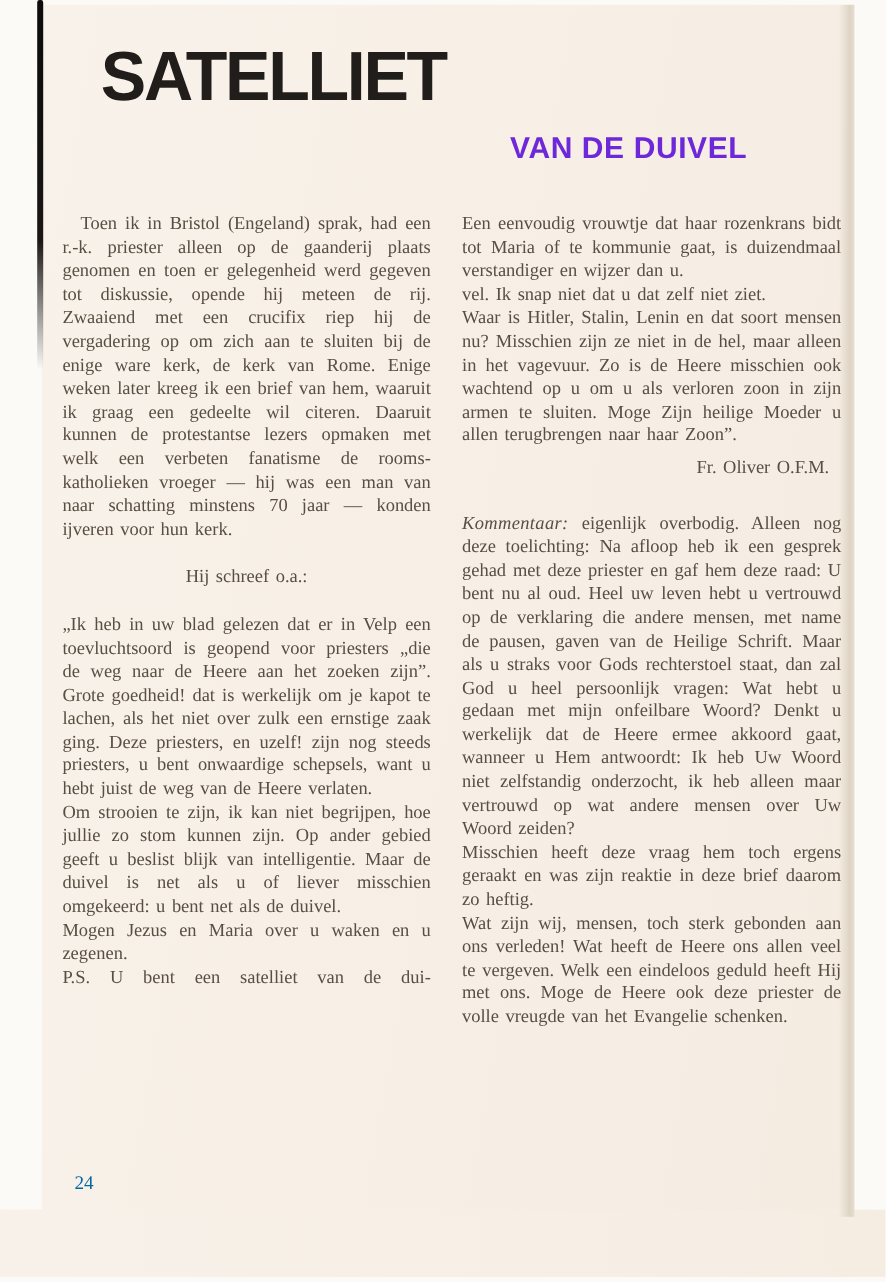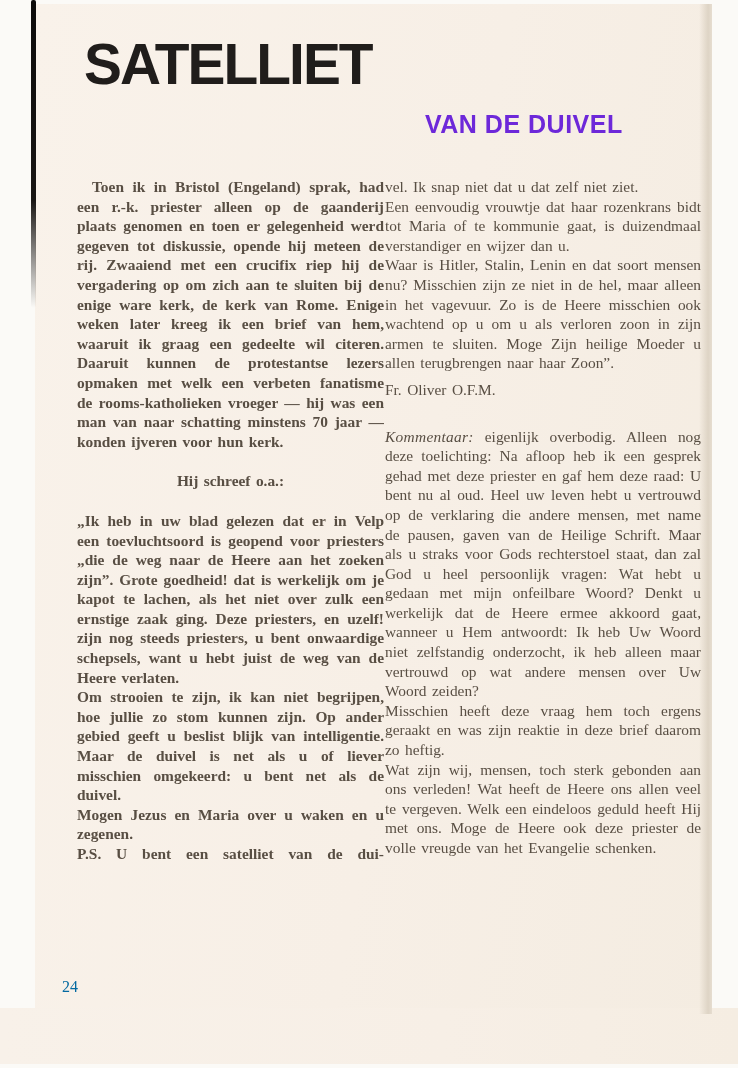--- a/index.html
+++ b/index.html
@@ -56,28 +56,28 @@
   }
   .col {
     position: absolute;
     top: 177px;
     font-size: 15.4px;
     line-height: 19.6px;
     color: #584e43;
     text-align: justify;
     word-spacing: 1.6px;
   }
-  .col-left  { left: 77px;  width: 307px; font-weight: bold; }
+  .col-left  { left: 52px;  width: 307px; }
   .col-right { left: 385px; width: 316px; }
   .col p { margin: 0; }
   p.indent { text-indent: 15px; }
   p.lead-in { margin: 20px 0 20px 0; text-align: center; }
   p.ps-line { text-align-last: justify; }
   .signature {
-    text-align: left;
+    text-align: right;
     padding-right: 10px;
     margin: 7px 0 27px 0 !important;
   }
   .kommentaar-label { font-style: italic; letter-spacing: 0.3px; }
   .page-number {
     position: absolute;
     left: 62px; top: 978px;
     font-size: 16px;
     color: #0369a1;
   }
@@ -98,22 +98,22 @@
   <div class="col col-left">
     <p class="indent">Toen ik in Bristol (Engeland) sprak, had een r.-k. priester alleen op de gaanderij plaats genomen en toen er gelegenheid werd gegeven tot diskussie, opende hij meteen de rij. Zwaaiend met een crucifix riep hij de vergadering op om zich aan te sluiten bij de enige ware kerk, de kerk van Rome. Enige weken later kreeg ik een brief van hem, waaruit ik graag een gedeelte wil citeren. Daaruit kunnen de protestantse lezers opmaken met welk een verbeten fanatisme de rooms-katholieken vroeger — hij was een man van naar schatting minstens 70 jaar — konden ijveren voor hun kerk.</p>
     <p class="lead-in">Hij schreef o.a.:</p>
     <p>„Ik heb in uw blad gelezen dat er in Velp een toevluchtsoord is geopend voor priesters „die de weg naar de Heere aan het zoeken zijn”. Grote goedheid! dat is werkelijk om je kapot te lachen, als het niet over zulk een ernstige zaak ging. Deze priesters, en uzelf! zijn nog steeds priesters, u bent onwaardige schepsels, want u hebt juist de weg van de Heere verlaten.</p>
     <p>Om strooien te zijn, ik kan niet begrijpen, hoe jullie zo stom kunnen zijn. Op ander gebied geeft u beslist blijk van intelligentie. Maar de duivel is net als u of liever misschien omgekeerd: u bent net als de duivel.</p>
     <p>Mogen Jezus en Maria over u waken en u zegenen.</p>
     <p class="ps-line">P.S.  U bent een satelliet van de dui-</p>
   </div>
 
   <div class="col col-right">
+    <p>Een eenvoudig vrouwtje dat haar rozenkrans bidt tot Maria of te kommunie gaat, is duizendmaal verstandiger en wijzer dan u.</p>
     <p>vel. Ik snap niet dat u dat zelf niet ziet.</p>
-    <p>Een eenvoudig vrouwtje dat haar rozenkrans bidt tot Maria of te kommunie gaat, is duizendmaal verstandiger en wijzer dan u.</p>
     <p>Waar is Hitler, Stalin, Lenin en dat soort mensen nu? Misschien zijn ze niet in de hel, maar alleen in het vagevuur. Zo is de Heere misschien ook wachtend op u om u als verloren zoon in zijn armen te sluiten. Moge Zijn heilige Moeder u allen terugbrengen naar haar Zoon”.</p>
     <p class="signature">Fr. Oliver O.F.M.</p>
     <p><span class="kommentaar-label">Kommentaar:</span><span> eigenlijk overbodig. Alleen nog deze toelichting: Na afloop heb ik een gesprek gehad met deze priester en gaf hem deze raad: U bent nu al oud. Heel uw leven hebt u vertrouwd op de verklaring die andere mensen, met name de pausen, gaven van de Heilige Schrift. Maar als u straks voor Gods rechterstoel staat, dan zal God u heel persoonlijk vragen: Wat hebt u gedaan met mijn onfeilbare Woord? Denkt u werkelijk dat de Heere ermee akkoord gaat, wanneer u Hem antwoordt: Ik heb Uw Woord niet zelfstandig onderzocht, ik heb alleen maar vertrouwd op wat andere mensen over Uw Woord zeiden?</span></p>
     <p>Misschien heeft deze vraag hem toch ergens geraakt en was zijn reaktie in deze brief daarom zo heftig.</p>
     <p>Wat zijn wij, mensen, toch sterk gebonden aan ons verleden! Wat heeft de Heere ons allen veel te vergeven. Welk een eindeloos geduld heeft Hij met ons. Moge de Heere ook deze priester de volle vreugde van het Evangelie schenken.</p>
   </div>
 
   <div class="page-number">24</div>
 
 </div>

